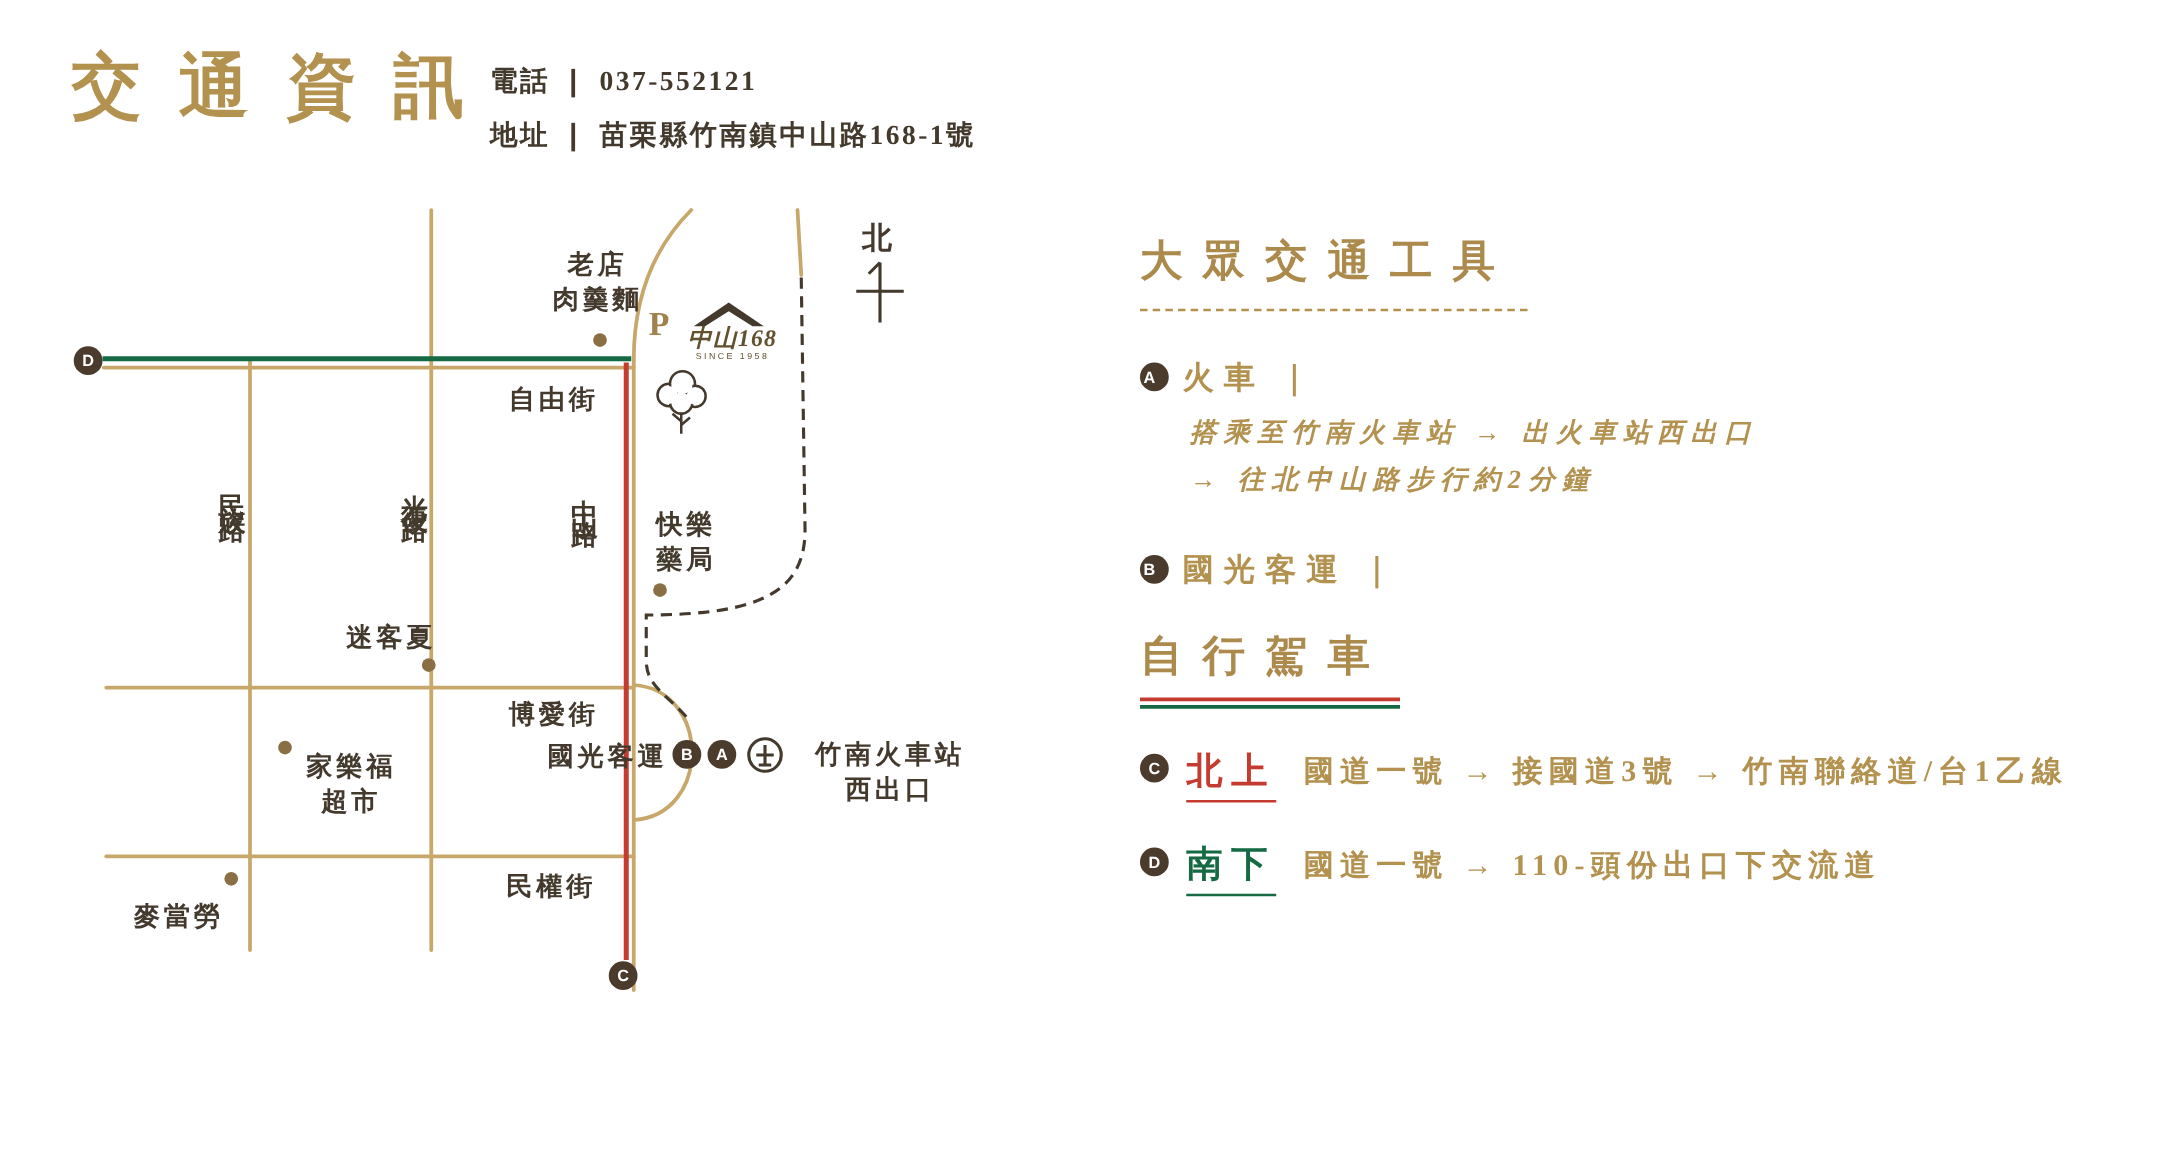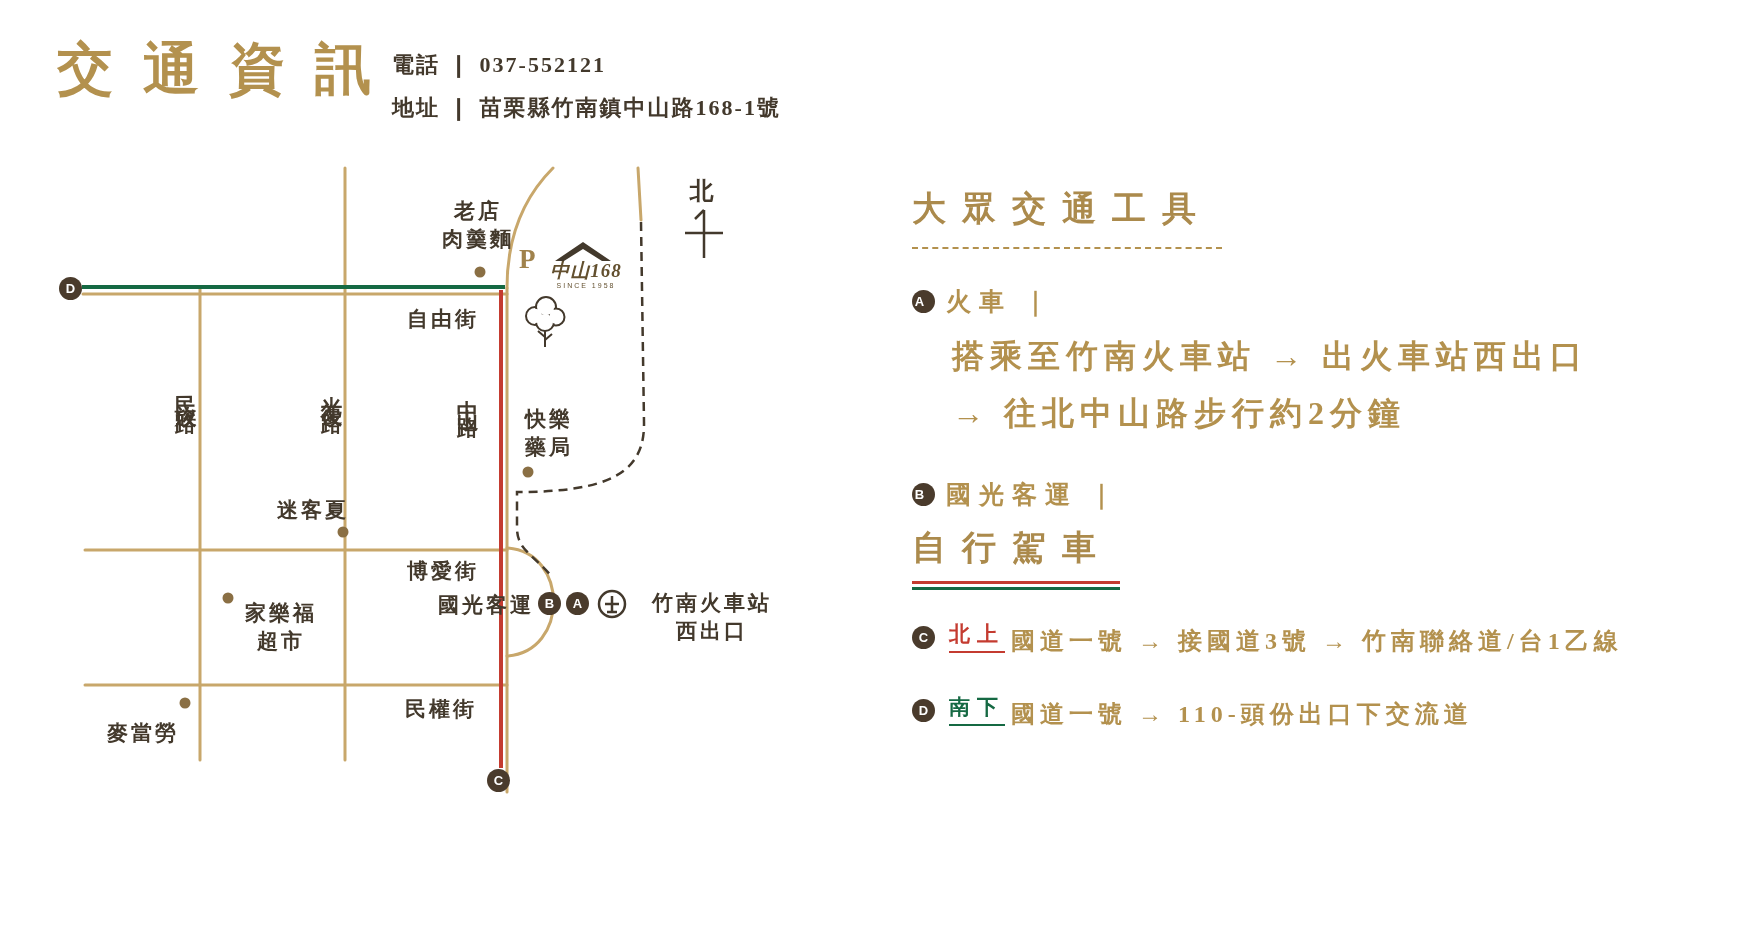--- a/index.html
+++ b/index.html
@@ -49,30 +49,30 @@
   
   .panel { position:absolute; left:912px; top:186px; width:810px; }
   .section-head {
     display:inline-block; border-bottom:2.5px dashed #b3914e; padding:0 10px 15px 0;text-align:center;
   }
   .section-head h2, .drive-head h2 {
     font-size:34px; font-weight:700; letter-spacing:16px; color:#ab8a4c; white-space:nowrap;
   }
   .transit-item { margin-top:36px; }
   .item-head { display:flex; align-items:center; gap:11px; font-size:25px; font-weight:700; letter-spacing:8px; color:#b3914e; }
-  .item-lines { margin:10px 0 0 40px; font-size:32px; font-weight:700; letter-spacing:6px; color:#b3914e; line-height:1.78; }
-  .drive-head { margin-top:14px; display:inline-block; }
+  .item-lines { margin:10px 0 0 40px; font-size:21px; font-weight:700; letter-spacing:6px; color:#b3914e; line-height:1.78;font-style:italic; }
+  .drive-head { margin-top:30px; display:inline-block; }
   .ul { height:3px; width:208px; }
   .ul.red { background:#c43b30; margin-top:10px; }
   .ul.green { background:#156943; margin-top:3px; }
   .drive-item { margin-top:30px; display:flex; align-items:flex-start; }
   .drive-item .marker { margin-top:6px; }
   .direction {
-    font-size:21px; font-weight:700; letter-spacing:7px; white-space:nowrap;
-    border-bottom:2.5px solid currentColor; padding-bottom:3px; margin:0 6px 0 14px;
+    font-size:29px; font-weight:700; letter-spacing:7px; white-space:nowrap;
+    border-bottom:2.5px solid currentColor; padding-bottom:3px; margin:0 22px 0 14px;
   }
   .red-text { color:#c43b30; }
   .green-text { color:#156943; }
   .drive-lines { font-size:24px; font-weight:700; letter-spacing:5px; color:#b3914e; line-height:1.78; }
 </style>
 </head>
 <body>
 
 <div class="page">
 

